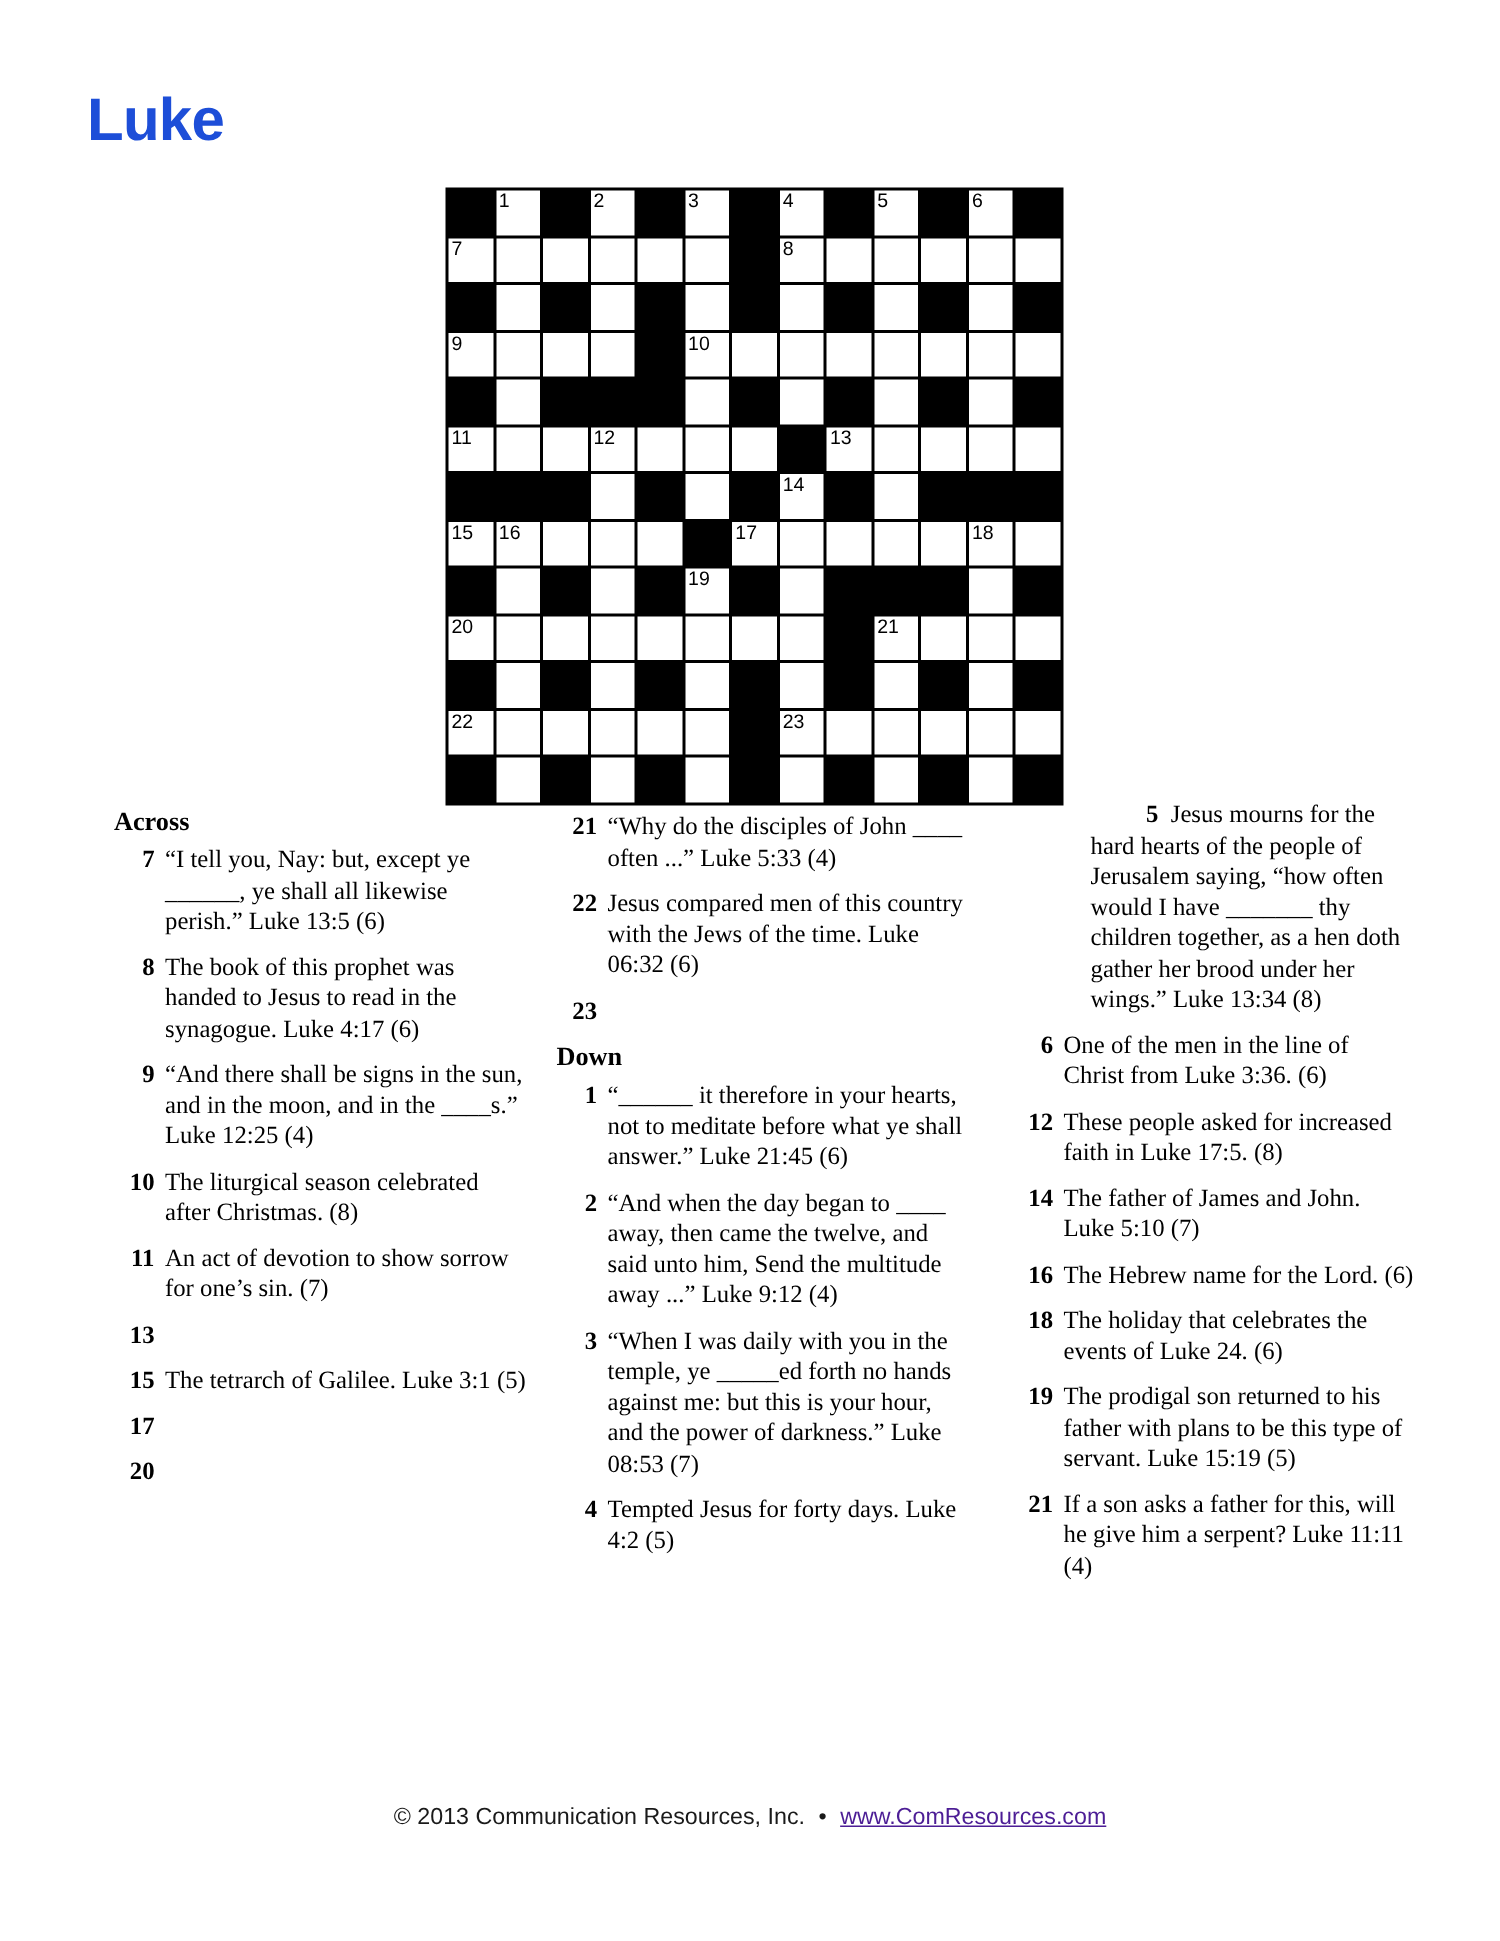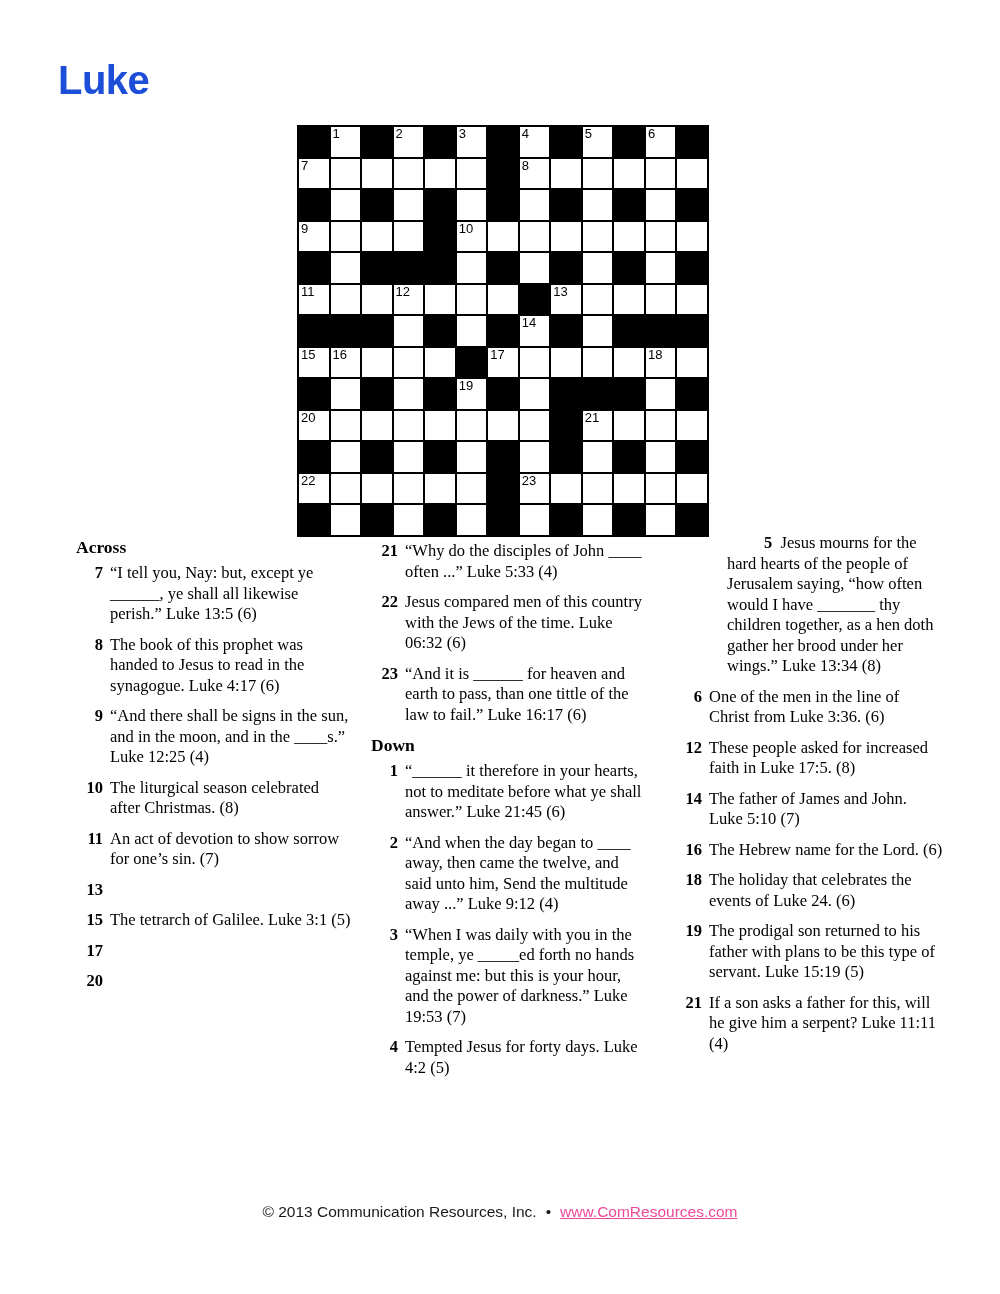--- a/index.html
+++ b/index.html
@@ -94,21 +94,21 @@
     left: 0;
     right: 0;
     top: 1203px;
     text-align: center;
     font-family: "Liberation Sans", sans-serif;
     font-size: 15.5px;
     color: #1a1a1a;
   }
   .footer .bullet { margin: 0 9px; }
   .footer .link {
-    color: #ec4899;
+    color: #4c1d95;
     text-decoration: underline;
     cursor: pointer;
   }
 </style>
 </head>
 <body>
 
 <div class="page">
 
   <h1 class="page-title">Luke</h1>
@@ -371,34 +371,33 @@
       <div class="clue">
         <span class="num">21</span>
         <span class="txt">“Why do the disciples of John ____ often  ...” Luke 5:33 (4)</span>
       </div>
       <div class="clue">
         <span class="num">22</span>
         <span class="txt">Jesus compared men of this country with the Jews of the time. Luke 06:32 (6)</span>
       </div>
       <div class="clue">
         <span class="num">23</span>
-        <span class="txt">“And it is ______ for heaven and earth to pass, than one tittle of the law to fail.” Luke 16:17 (6)</span>
       </div>
       <div class="clue-header">Down</div>
       <div class="clue">
         <span class="num">1</span>
         <span class="txt">“______ it therefore in your hearts, not to meditate before what ye shall answer.” Luke 21:45 (6)</span>
       </div>
       <div class="clue">
         <span class="num">2</span>
         <span class="txt">“And when the day began to ____ away, then came the twelve, and said unto him, Send the multitude away ...” Luke 9:12 (4)</span>
       </div>
       <div class="clue">
         <span class="num">3</span>
-        <span class="txt">“When I was daily with you in the temple, ye _____ed forth no hands against me: but this is your hour, and the power of darkness.” Luke 19:53 (7)</span>
+        <span class="txt">“When I was daily with you in the temple, ye _____ed forth no hands against me: but this is your hour, and the power of darkness.” Luke 08:53 (7)</span>
       </div>
       <div class="clue">
         <span class="num">4</span>
         <span class="txt">Tempted Jesus for forty days. Luke 4:2 (5)</span>
       </div>
     </div>
   <div class="clues-col" id="clues-col-3">
       <div class="clue inline-num"><span class="txt"><span class="num">5</span>&nbsp; Jesus mourns for the hard hearts of the people of Jerusalem saying, “how often would I have _______ thy children together, as a hen doth gather her brood under her wings.” Luke 13:34 (8)</span></div>
       <div class="clue">
         <span class="num">6</span>

